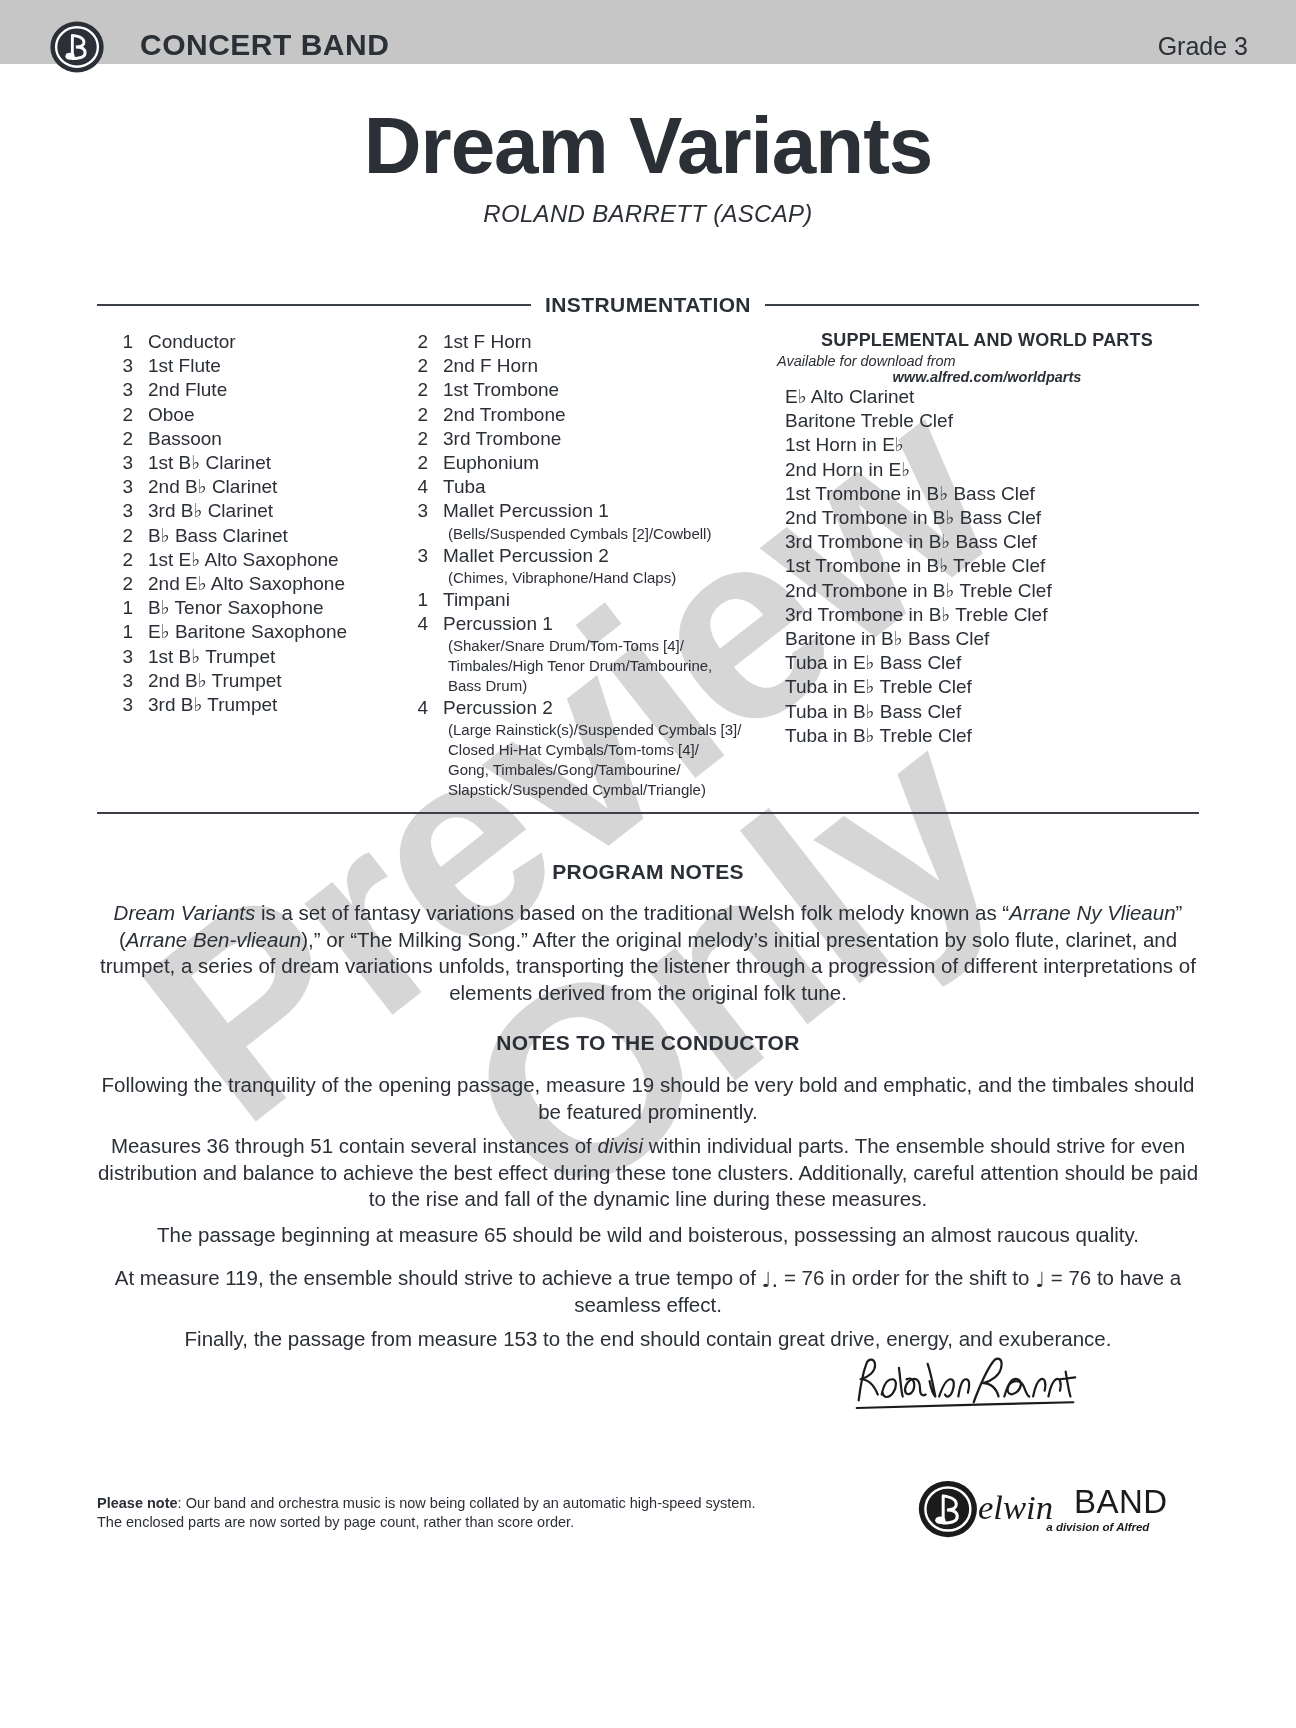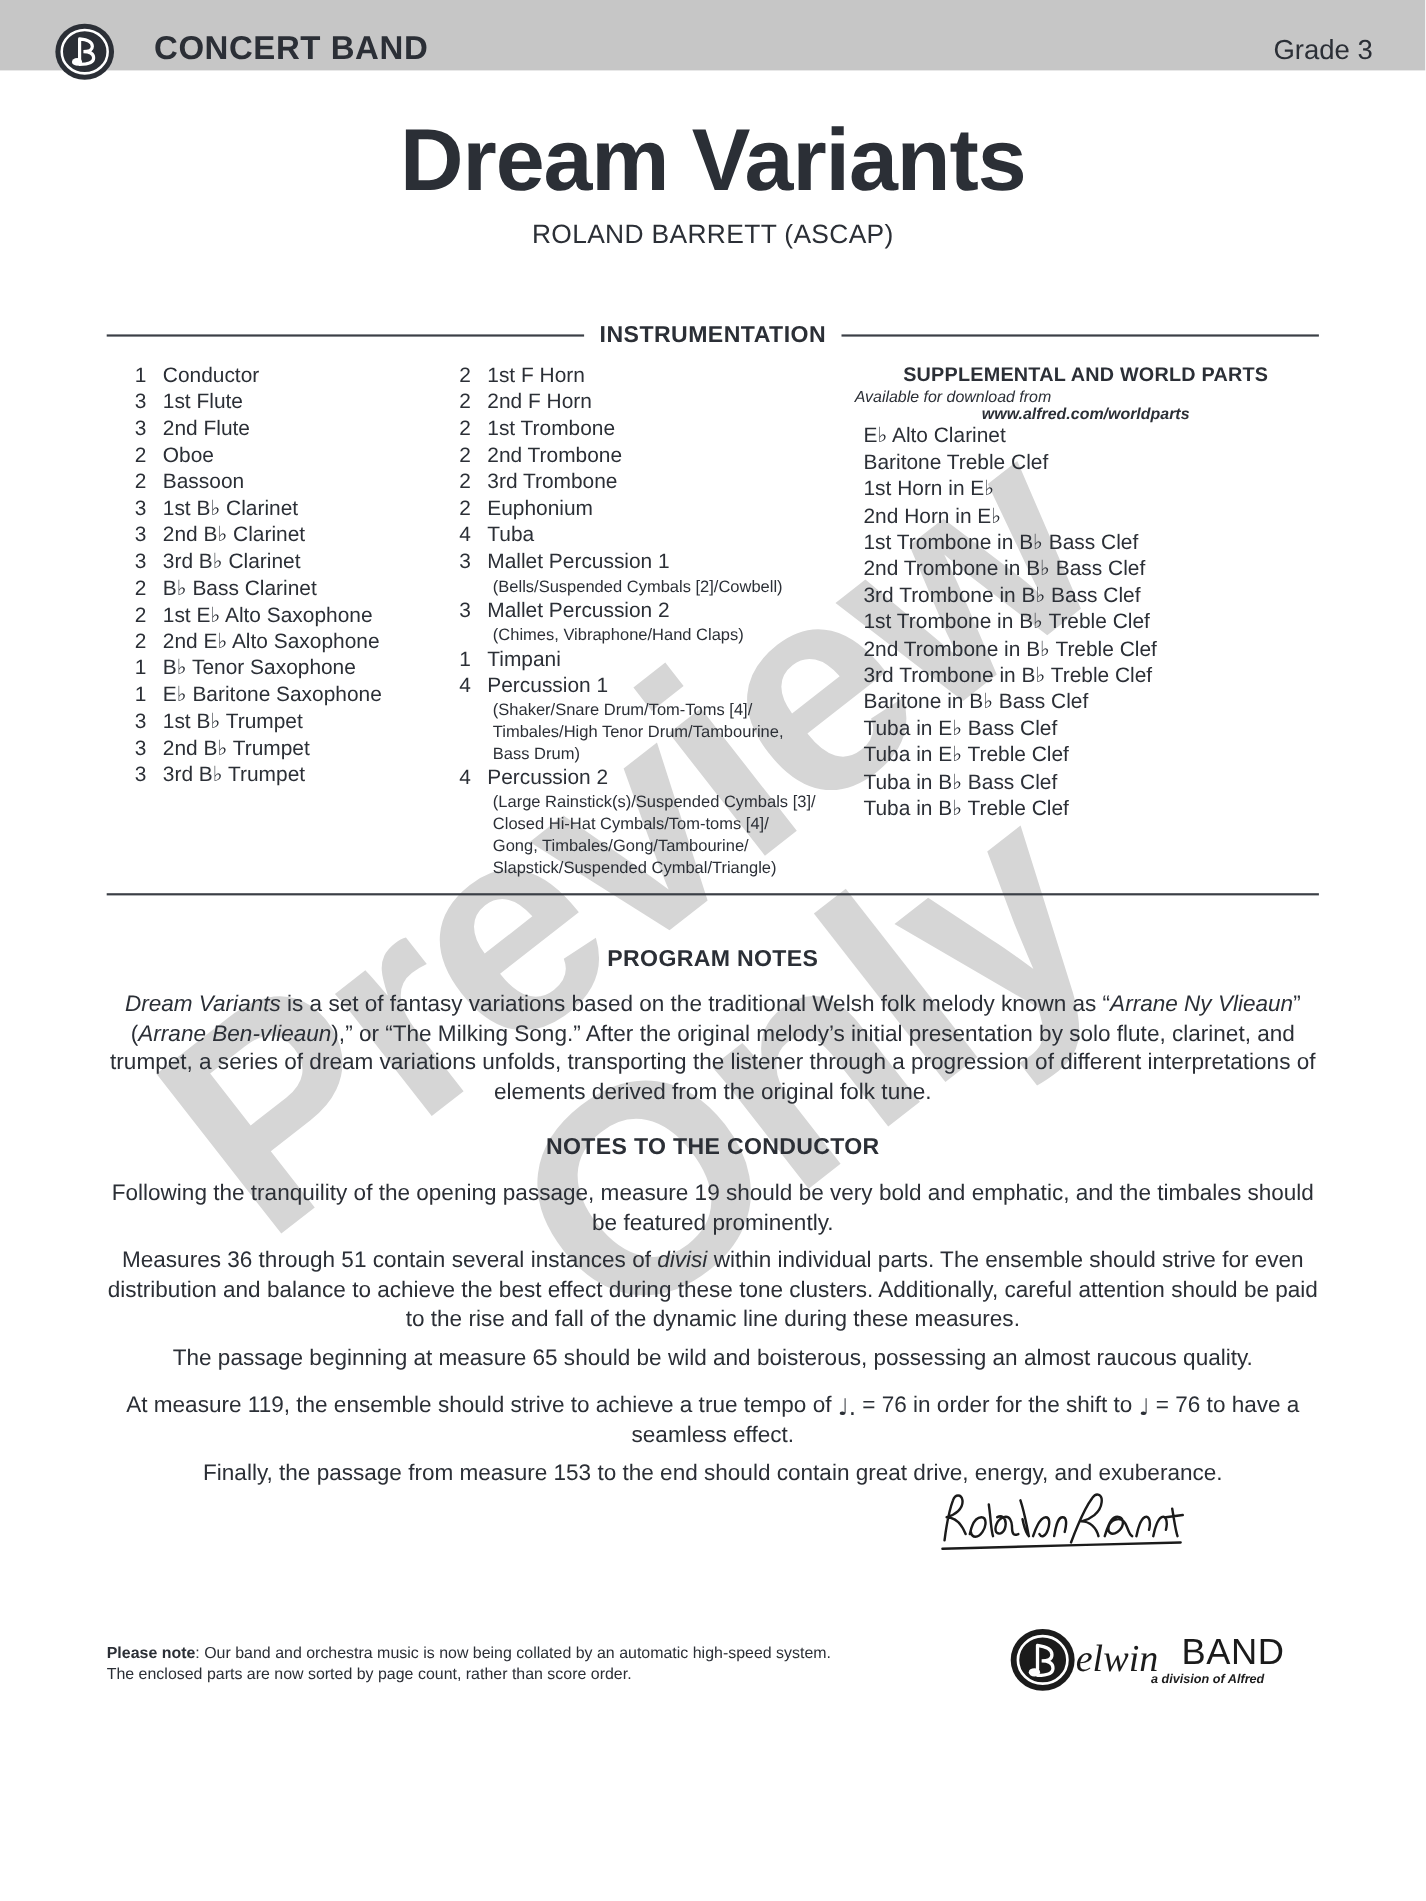--- a/index.html
+++ b/index.html
@@ -82,20 +82,21 @@
     letter-spacing: -1px;
     color: #2b2f36;
     z-index: 11;
   }
   #composer {
     position: absolute;
     left: 0; top: 200px;
     width: 1296px;
     text-align: center;
     font-size: 24px;
+    font-style: italic;
     letter-spacing: 0.3px;
     color: #2b2f36;
     z-index: 11;
   }
 
   
   #instr-head {
     position: absolute;
     left: 97px; top: 292px;
     width: 1102px; height: 26px;

